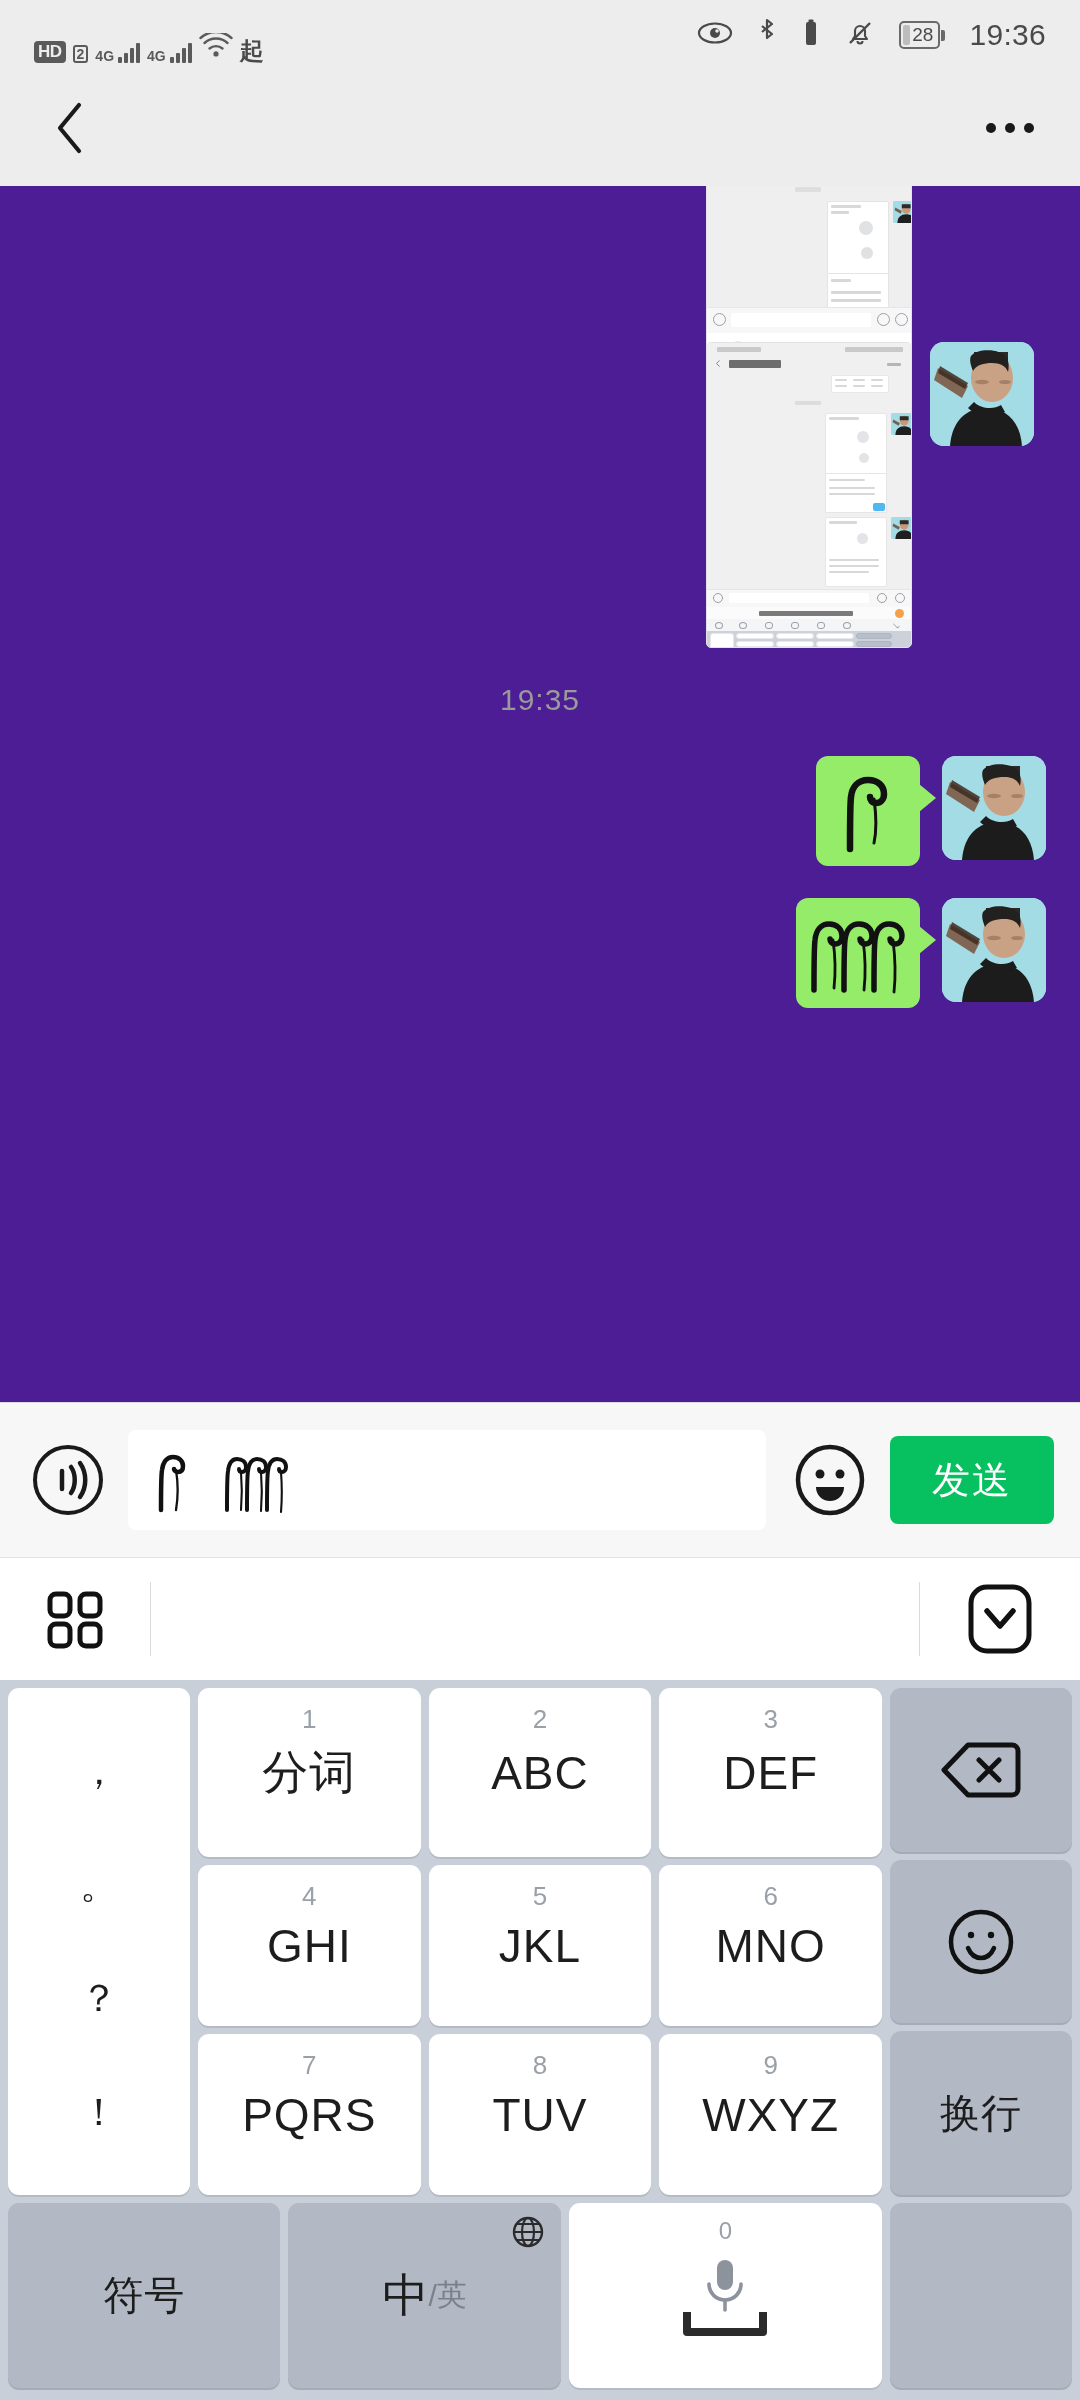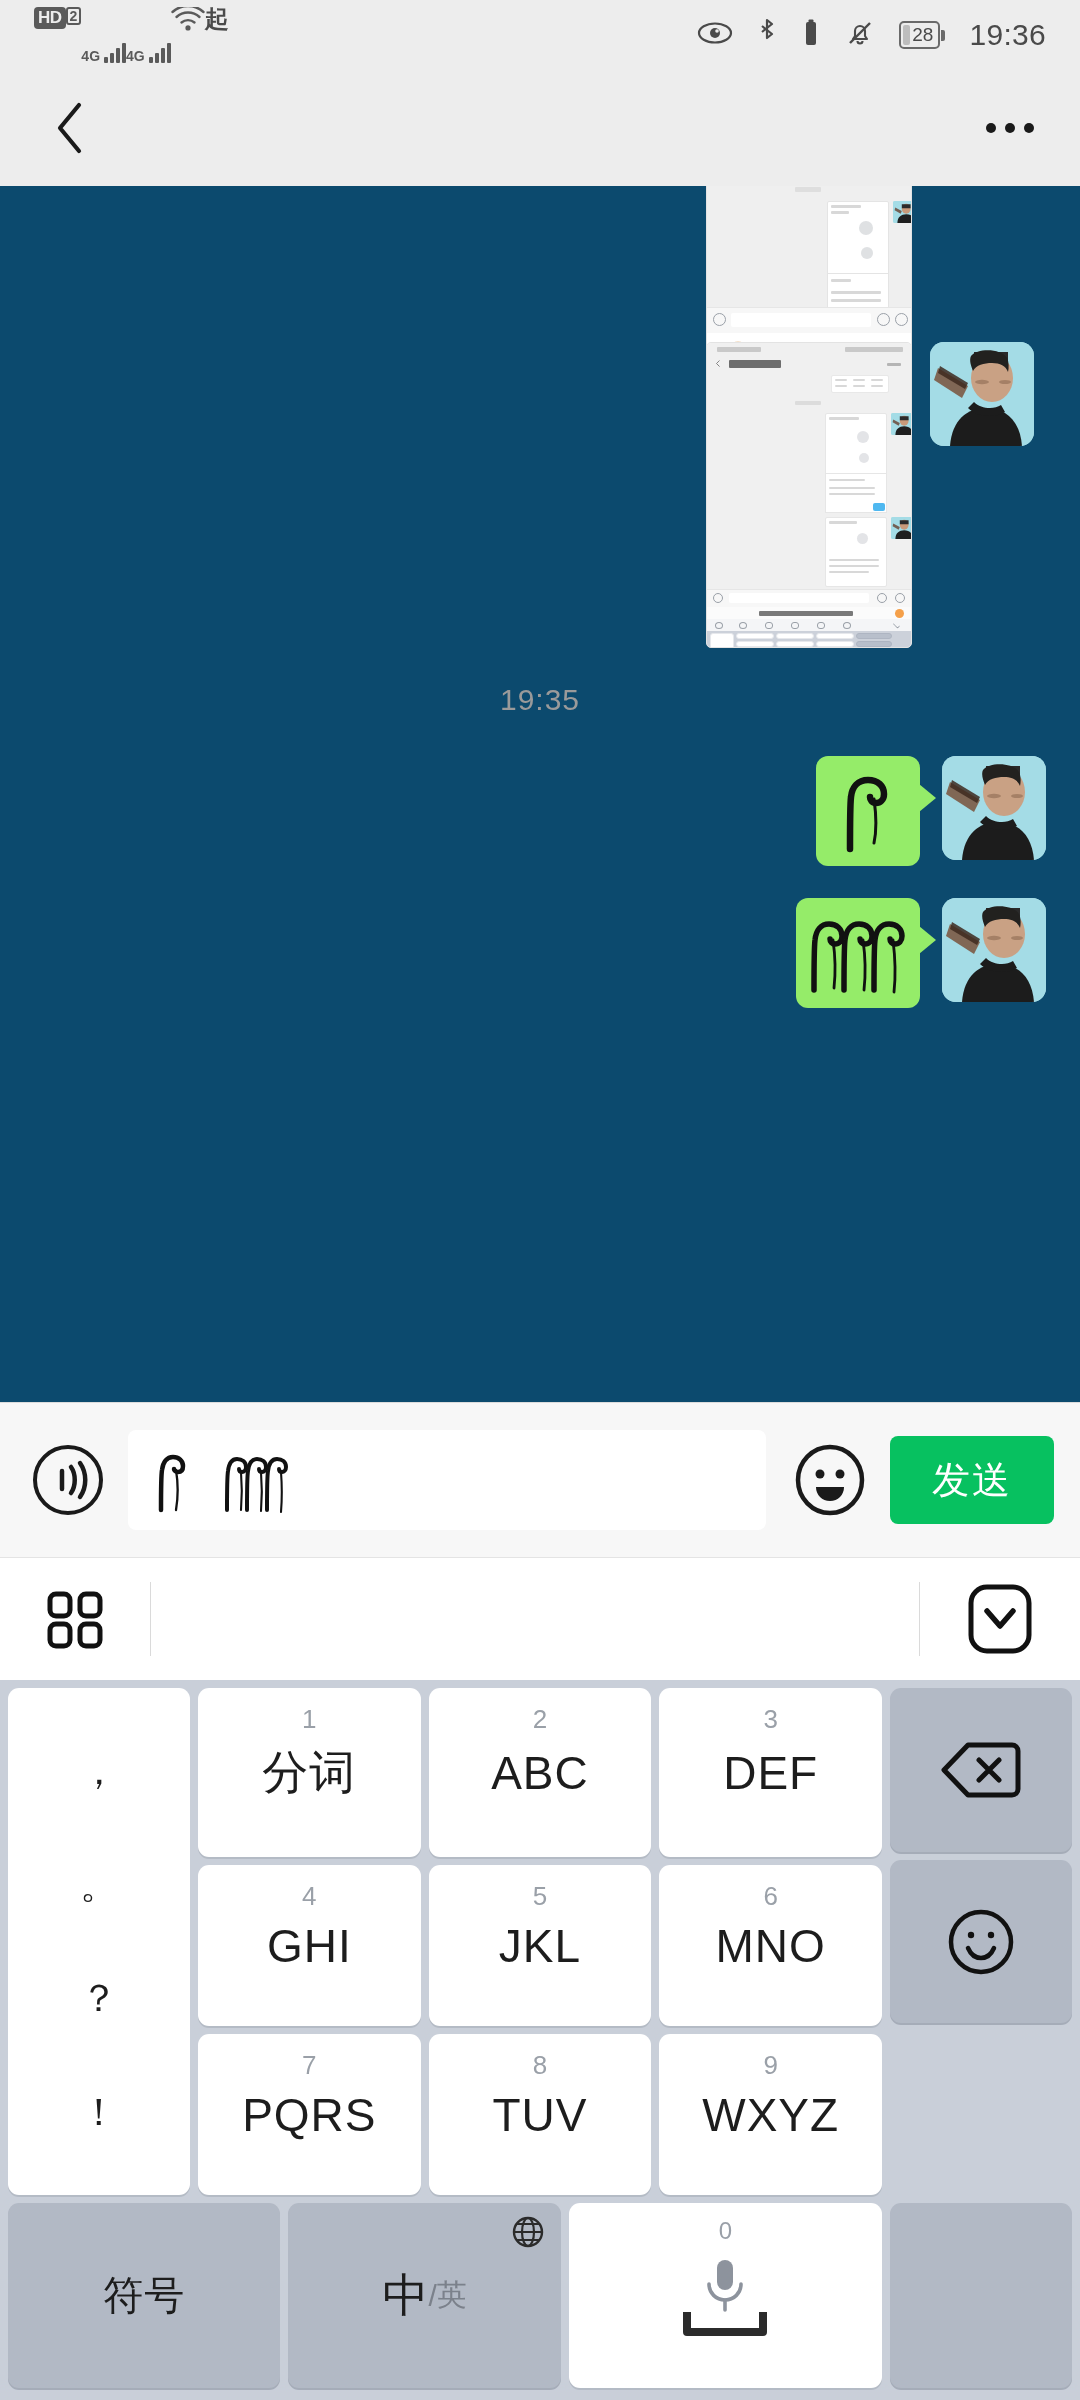--- a/index.html
+++ b/index.html
@@ -10,21 +10,21 @@
     overflow: hidden;
   }
   .phone { position: relative; width: 1080px; height: 2400px; background: #ededed; }
 
   
   .statusbar {
     position: absolute; top: 0; left: 0; width: 1080px; height: 70px;
     display: flex; align-items: center; justify-content: space-between;
     padding: 0 34px; background: #ededed;
   }
-  .sb-left { display: flex; align-items: flex-start; }
+  .sb-left { display: flex; align-items: flex-end; gap: 7px; }
   .sb-right { display: flex; align-items: center; gap: 24px; }
   .hd-badge {
     background: #5a5a5a; color: #ededed; font-size: 17px; font-weight: bold;
     border-radius: 4px; padding: 1px 4px; letter-spacing: -0.5px;
   }
   .sim2 {
     border: 2px solid #5a5a5a; color: #5a5a5a; font-size: 14px; font-weight: bold;
     border-radius: 3px; padding: 0px 2px; line-height: 14px;
   }
   .sig { display: flex; align-items: flex-end; gap: 4px; }
@@ -51,21 +51,21 @@
   .back-chevron { width: 72px; margin-left: 34px; display:flex; align-items:center; justify-content:center; }
   .hdr-title { font-size: 42px; color: #1a1a1a; margin-left: 14px; letter-spacing: 1px; }
   .hdr-more {
     position: absolute; right: 46px; display: flex; gap: 9px; align-items: center;
   }
   .hdr-more span { width: 10px; height: 10px; background: #1a1a1a; border-radius: 50%; }
 
   
   .chat {
     position: absolute; top: 186px; left: 0; width: 1080px; height: 1216px;
-    background: #0c4a6e; overflow: hidden;
+    background: #4c1d95; overflow: hidden;
   }
   .msg-row { position: absolute; display: flex; align-items: flex-start; }
   .avatar {
     width: 104px; height: 104px; border-radius: 14px; overflow: hidden;
     flex: 0 0 104px; background: #a9dde4; position: relative;
   }
   .avatar svg { display: block; width: 104px; height: 104px; }
 
   
   .shot {
@@ -612,20 +612,23 @@
             </svg>
         </div>
         <div class="key dark">
           <svg width="72" height="72" viewBox="0 0 72 72">
               <circle cx="36" cy="36" r="30" stroke="#111" stroke-width="4.5" fill="none"></circle>
               <circle cx="26" cy="29" r="3.2" fill="#111"></circle>
               <circle cx="46" cy="29" r="3.2" fill="#111"></circle>
               <path d="M23 42c3 7 8 10 13 10s10-3 13-10" stroke="#111" stroke-width="4.5" fill="none" stroke-linecap="round"></path>
             </svg>
         </div>
+        <div class="key dark">
+            <span class="lbl">换行</span>
+          </div>
       </div>
     </div>
 
     <div class="kb-bottom">
       <div class="key dark">
           <span class="lbl">符号</span>
         </div>
       <div class="key dark">
         <span class="globe-mark">
           <svg width="34" height="34" viewBox="0 0 34 34">

